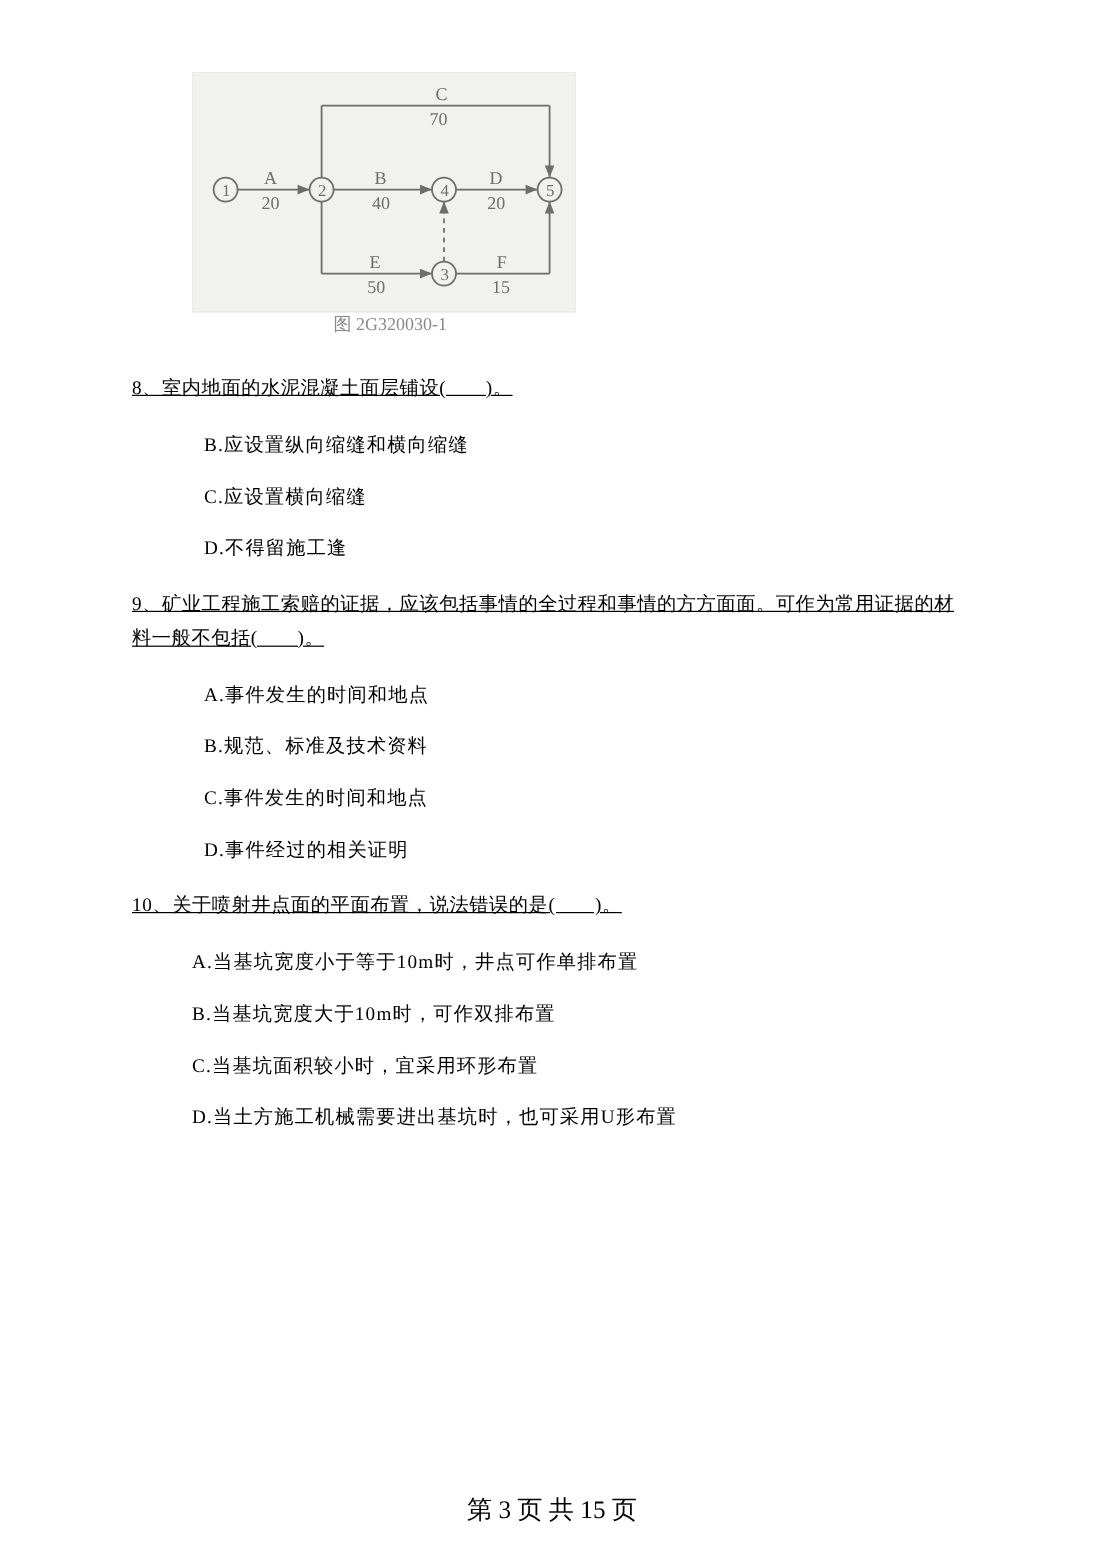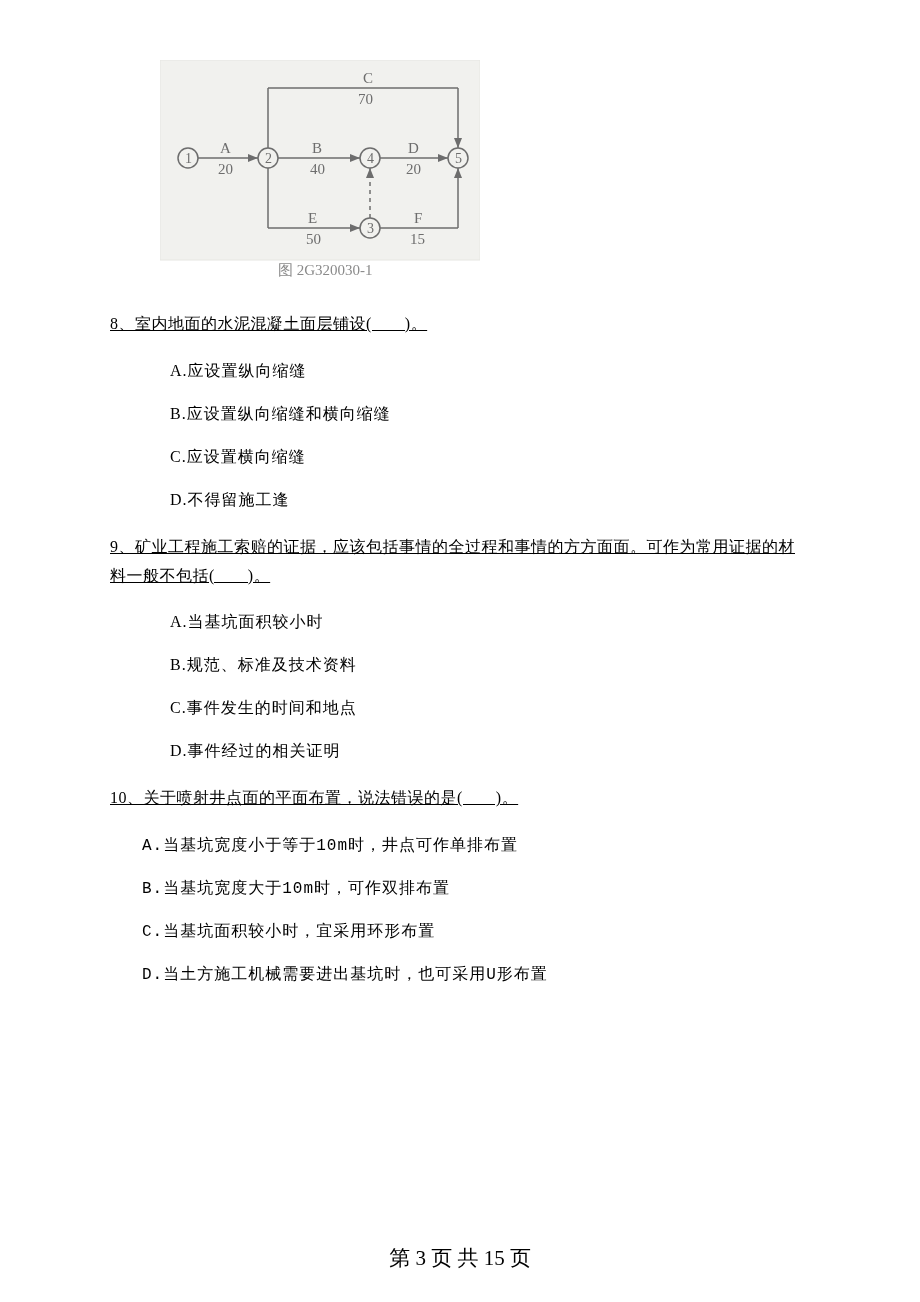--- a/index.html
+++ b/index.html
@@ -43,22 +43,21 @@
     font-size: 16px;
     margin: 10px 0 22px 0;
     line-height: 1.8;
     letter-spacing: 0.5px;
     text-decoration: underline;
   }
   .q-options .option {
     margin-left: 60px;
   }
   .q10 .option {
-    margin-left: 32px;
-    font-family: Liberation Mono, monospace;
+    margin-left: 50px;
   }
   .footer {
     position: absolute;
     bottom: 30px;
     width: calc(100% - 220px);
     text-align: center;
     font-size: 21px;
   }
 </style>
 </head>
@@ -125,31 +124,30 @@
 
       <text x="118" y="215" font-size="15" fill="#8a8a8a" font-family="SimSun">图 2G320030-1</text>
     </svg>
   </div>
 
 
   <div class="question">
     <span>8、室内地面的水泥混凝土面层铺设(　　)。</span>
   </div>
   <div class="q-options">
-    <div class="option">A.应设置纵向缩缝</div>
     <div class="option">B.应设置纵向缩缝和横向缩缝</div>
     <div class="option">C.应设置横向缩缝</div>
     <div class="option">D.不得留施工逢</div>
   </div>
 
   <div class="question">
     <span>9、矿业工程施工索赔的证据，应该包括事情的全过程和事情的方方面面。可作为常用证据的材料一般不包括(　　)。</span>
   </div>
   <div class="q-options">
-    <div class="option">A.当基坑面积较小时</div>
+    <div class="option">A.事件发生的时间和地点</div>
     <div class="option">B.规范、标准及技术资料</div>
     <div class="option">C.事件发生的时间和地点</div>
     <div class="option">D.事件经过的相关证明</div>
   </div>
 
   <div class="question">
     <span>10、关于喷射井点面的平面布置，说法错误的是(　　)。</span>
   </div>
   <div class="q-options q10">
     <div class="option">A.当基坑宽度小于等于10m时，井点可作单排布置</div>

